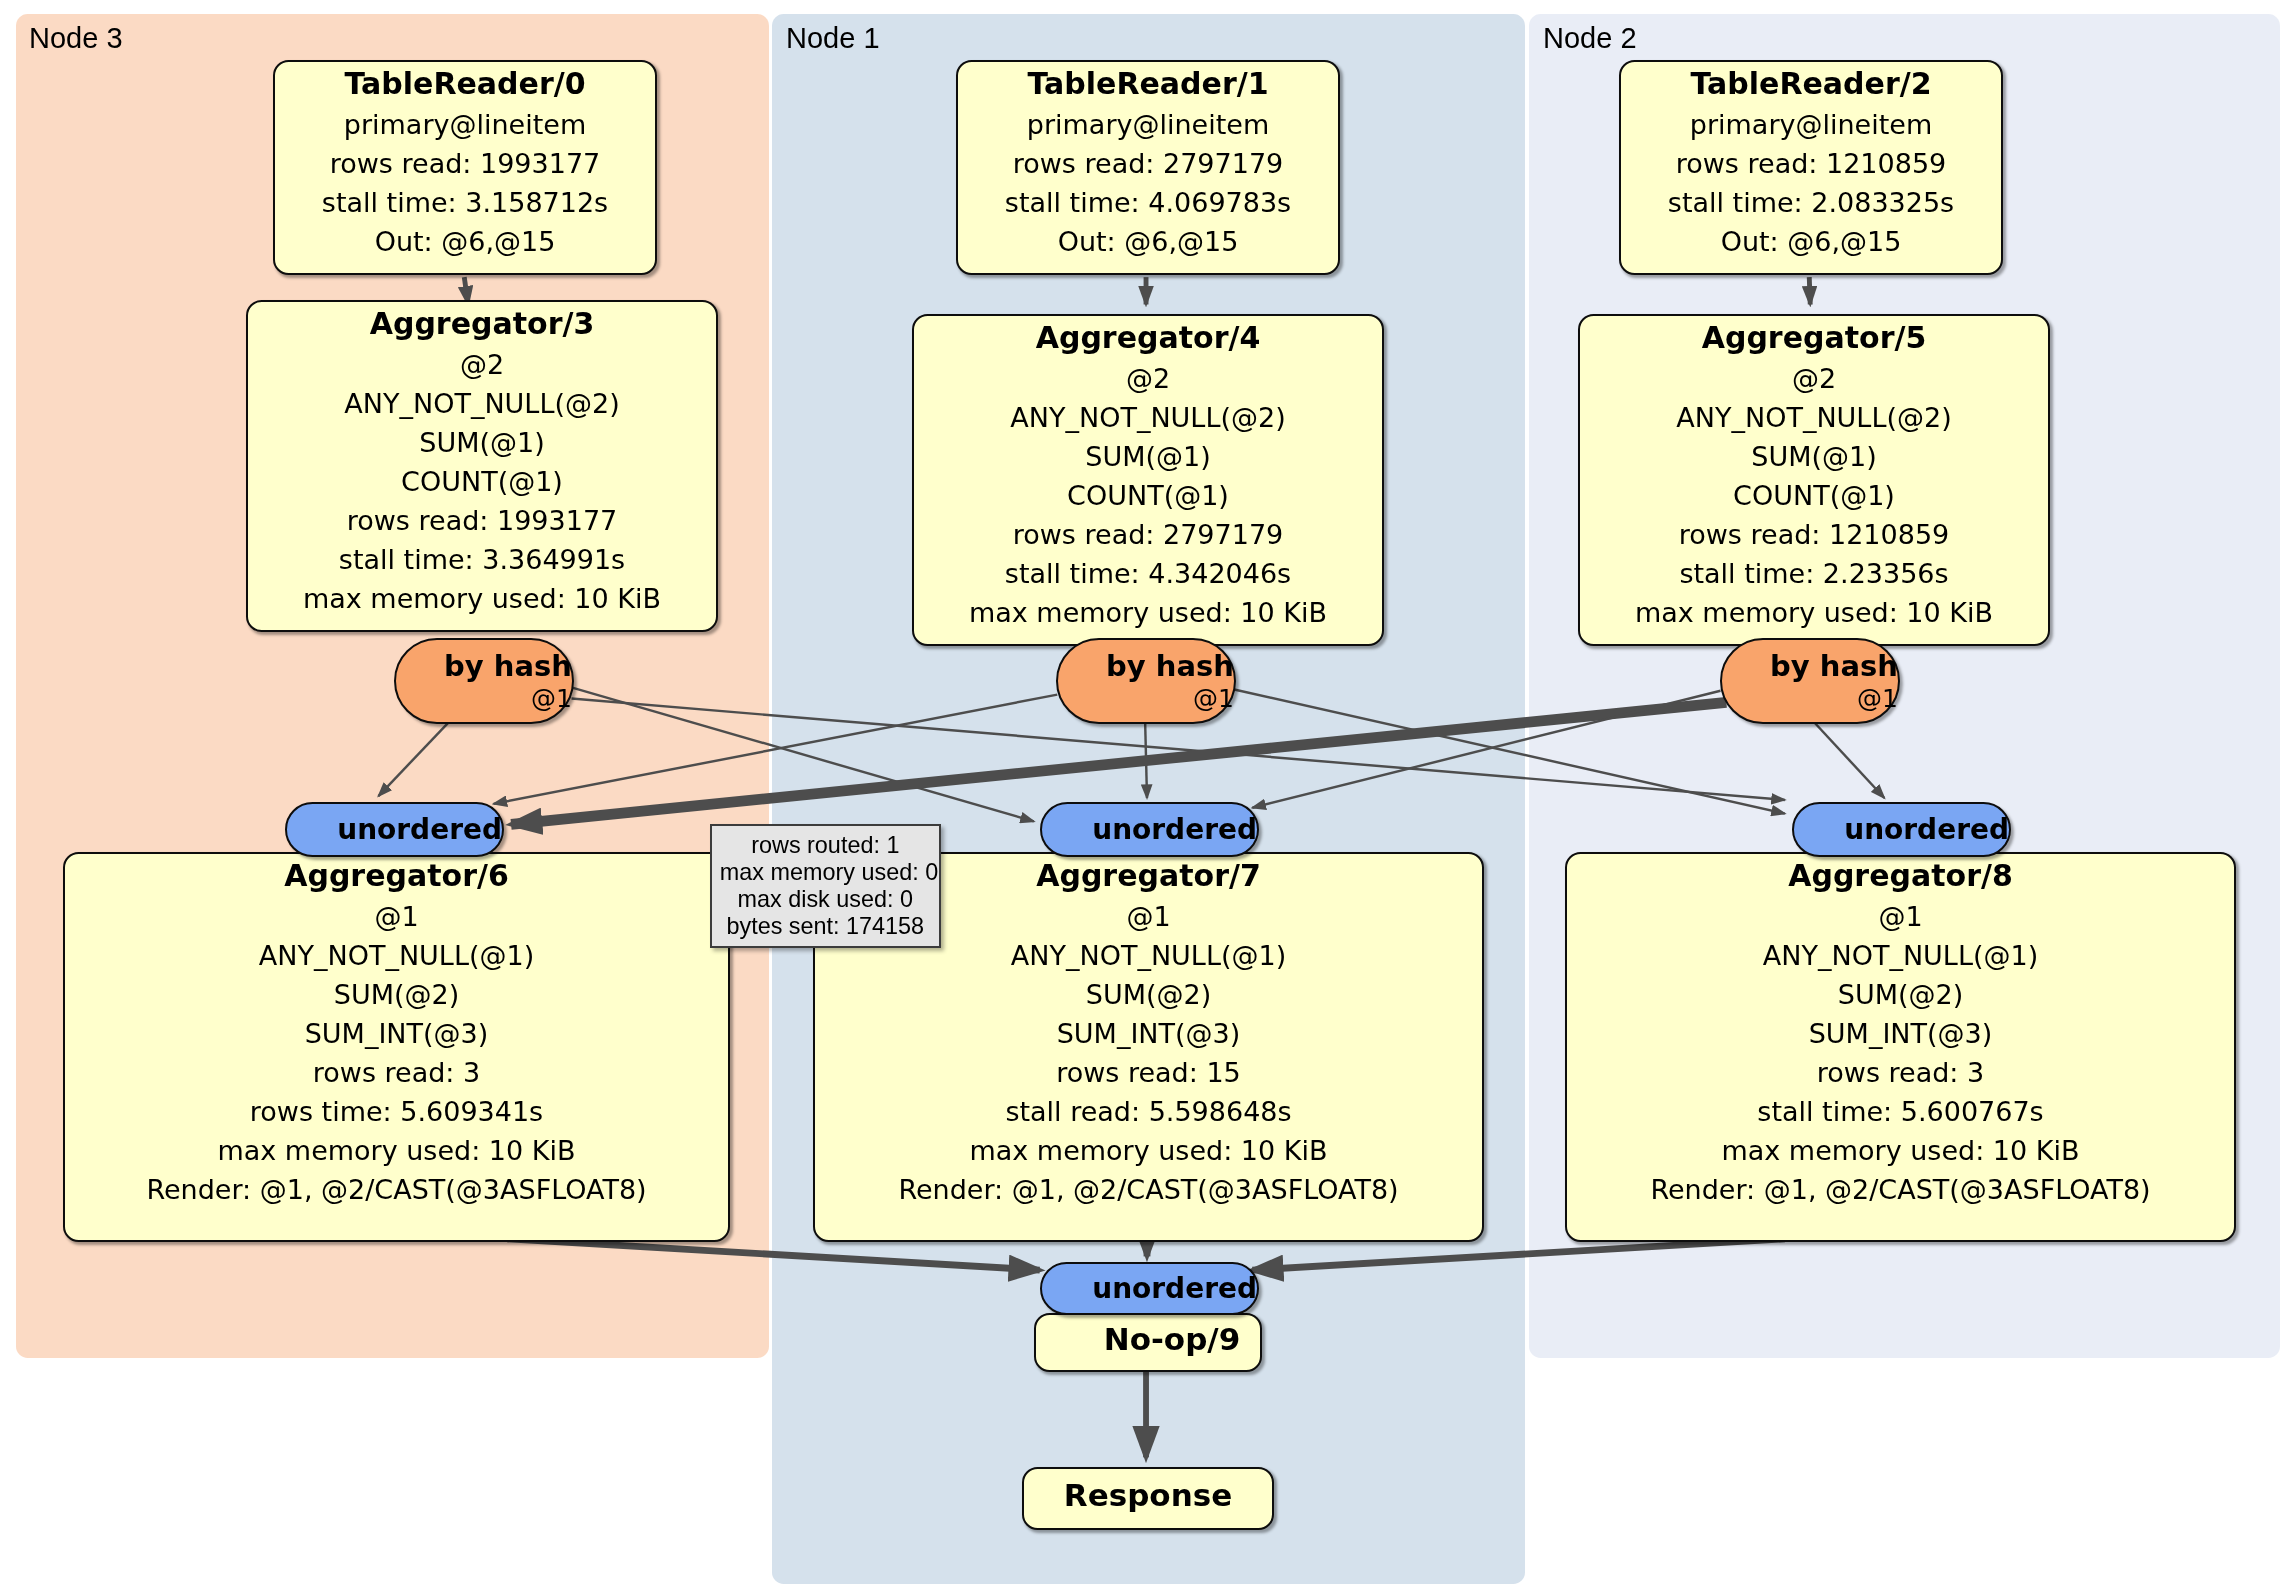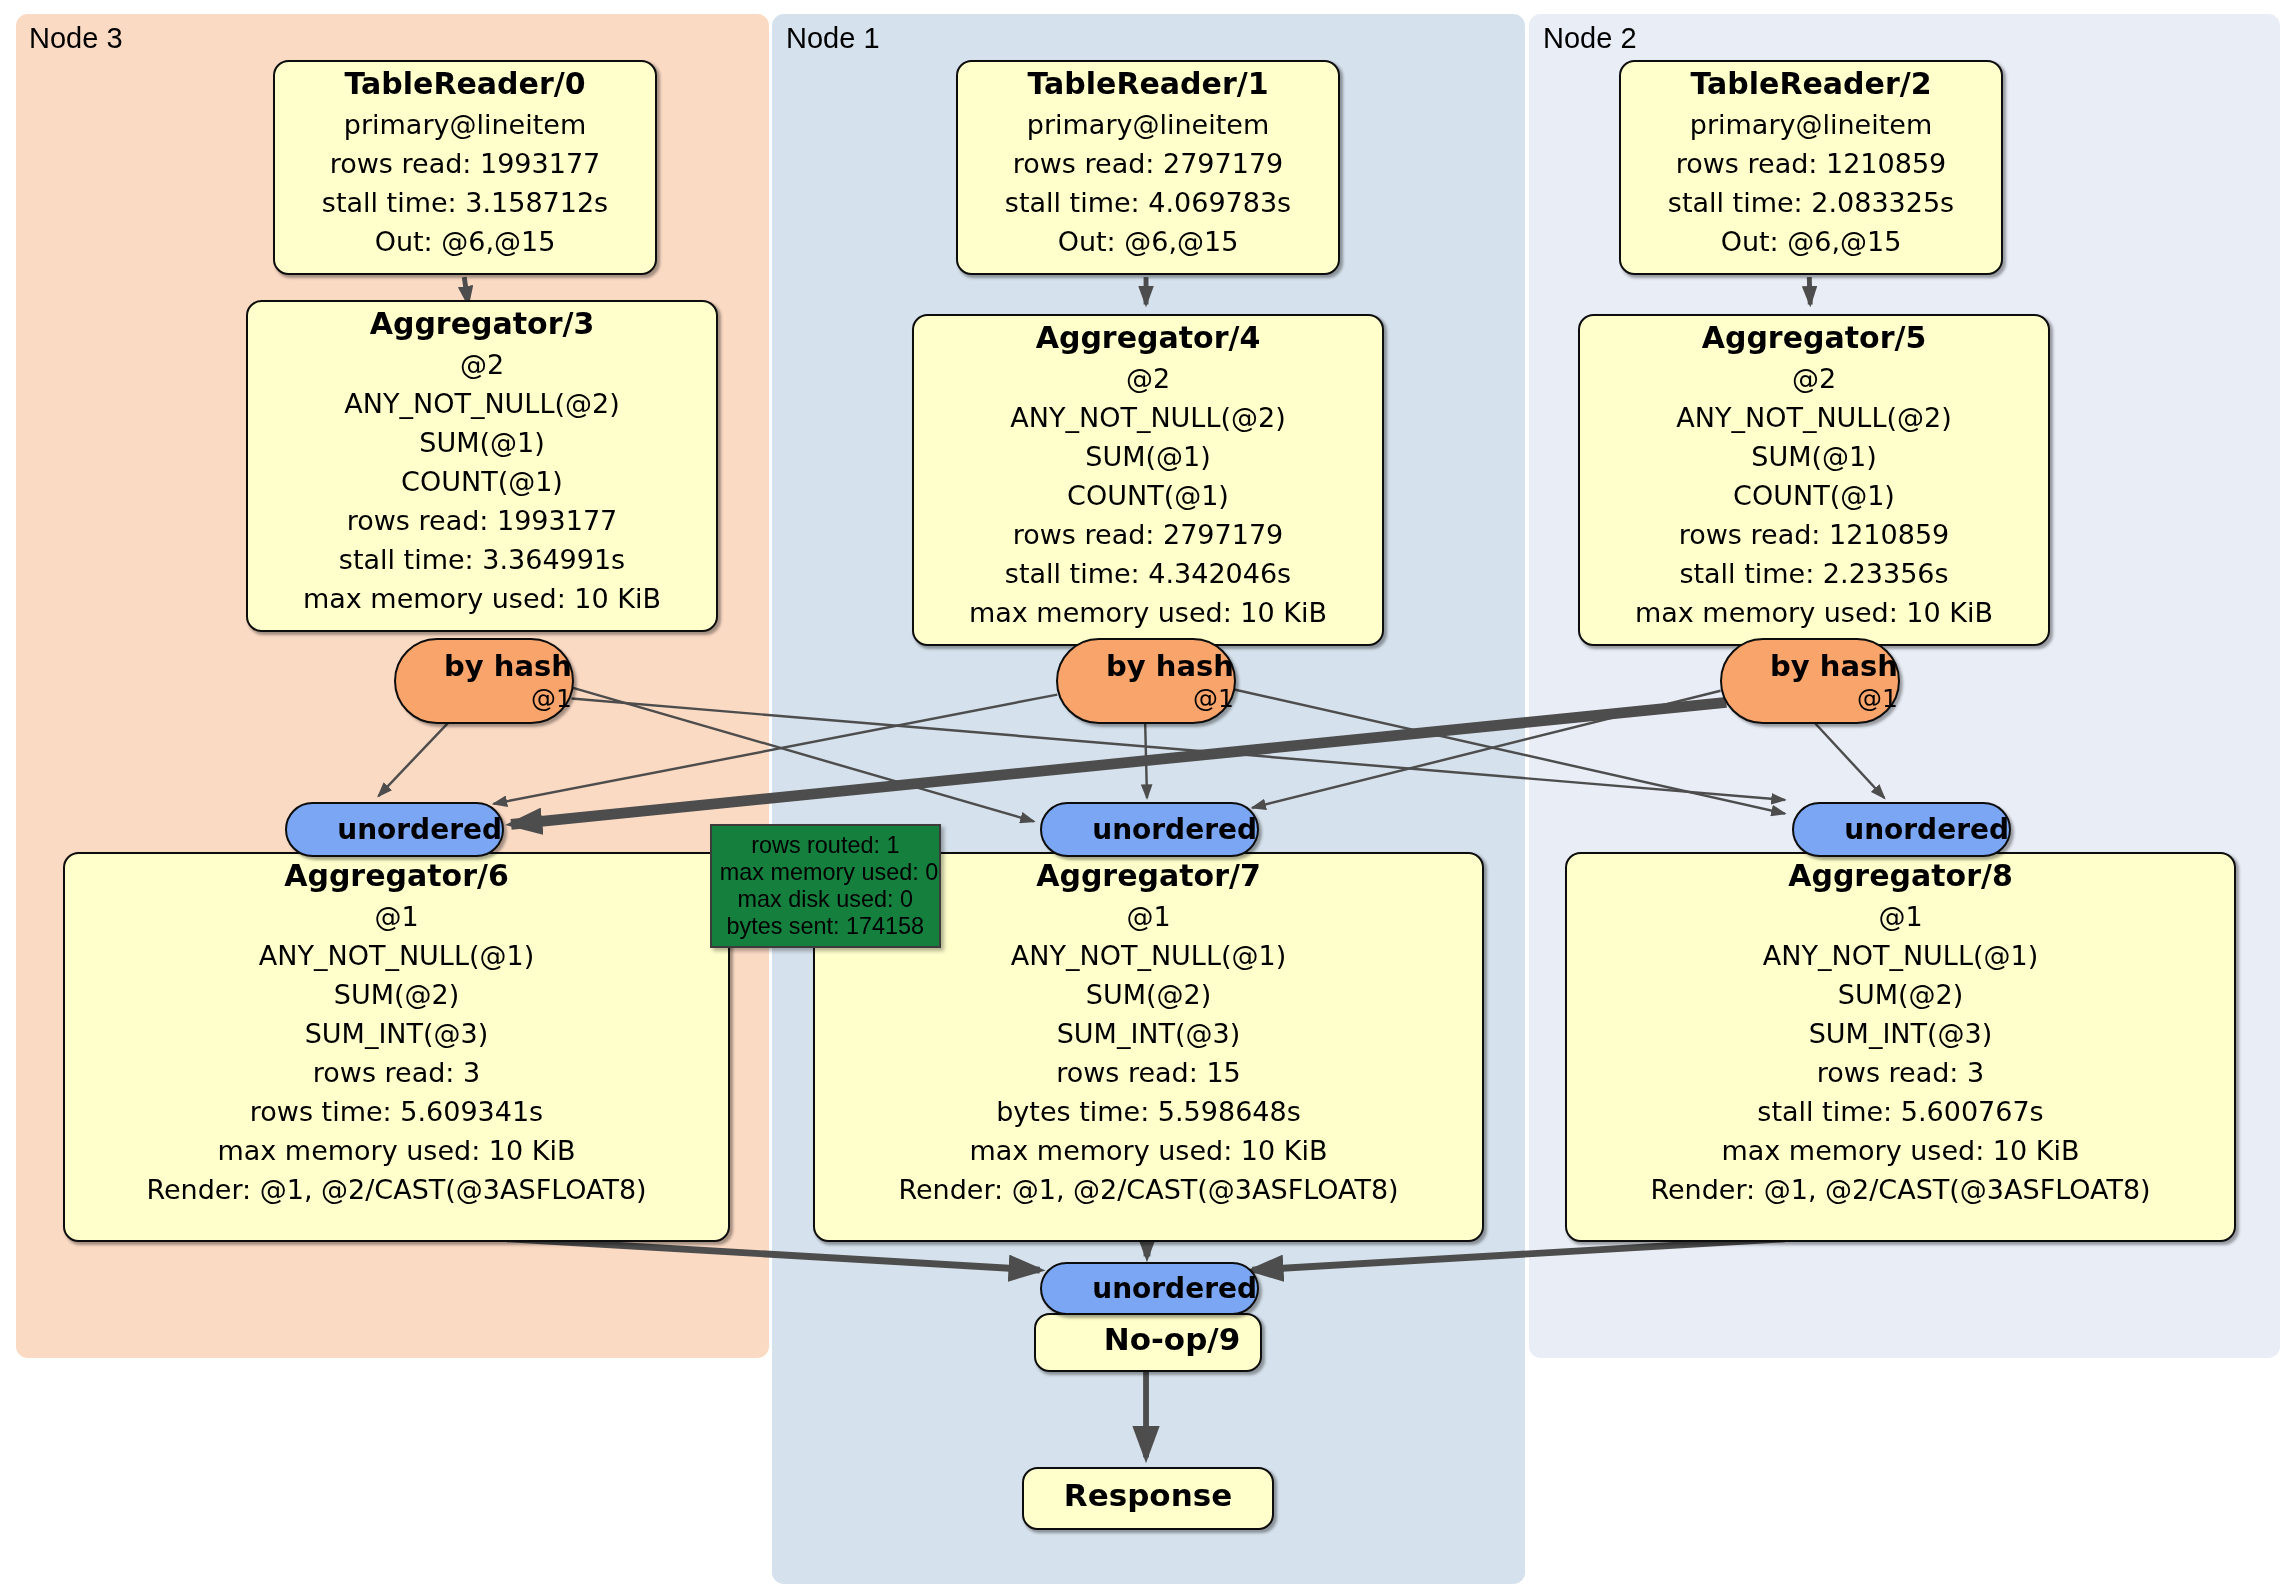--- a/index.html
+++ b/index.html
@@ -22,21 +22,21 @@
 
   .pill{position:absolute;z-index:4;border:2.9px solid #0d0d0d;border-radius:43px;
         box-shadow:2.9px 2.9px 2.9px rgba(0,0,0,0.35);display:flex;flex-direction:column;
         align-items:flex-end;justify-content:center;font-family:"DejaVu Sans",sans-serif;color:#000;}
   .pill-router{background:#f9a46b;}
   .pill-stream{background:#7aa6f3;}
   .pill-label{font-weight:700;font-size:29px;line-height:35px;}
   .pill-detail{font-size:25px;line-height:29px;}
   .pill-stream .pill-label{font-size:28px;line-height:31px;}
 
-  .tooltip{position:absolute;z-index:6;background:#15803d;border:2px solid #3c3c3c;
+  .tooltip{position:absolute;z-index:6;background:#e5e5e5;border:2px solid #3c3c3c;
            box-shadow:2.9px 2.9px 3.9px rgba(0,0,0,0.30);text-align:center;padding:5.9px 7.8px;
            font-family:"Liberation Sans",sans-serif;}
   .tooltip .line{font-size:23.4px;line-height:27px;white-space:nowrap;}
 </style>
 </head>
 <body>
 
 <div class="canvas">
 
   <div class="region region-node3"></div>
@@ -150,21 +150,21 @@
     <div class="pill-label">unordered</div>
   </div>
   <div class="gbox" style="left:813px;top:852px;width:667px;height:386px;">
     <div class="gtitle">Aggregator/7</div>
     <div>
         <div class="line">@1</div>
         <div class="line">ANY_NOT_NULL(@1)</div>
         <div class="line">SUM(@2)</div>
         <div class="line">SUM_INT(@3)</div>
         <div class="line">rows read: 15</div>
-        <div class="line">bytes time: 5.598648s</div>
+        <div class="line">stall read: 5.598648s</div>
         <div class="line">max memory used: 10 KiB</div>
         <div class="line">Render: @1, @2/CAST(@3ASFLOAT8)</div>
       </div>
   </div>
 
   <div class="gbox" style="left:1619px;top:60px;width:380px;height:211px;">
     <div class="gtitle">TableReader/2</div>
     <div>
         <div class="line">primary@lineitem</div>
         <div class="line">rows read: 1210859</div>

